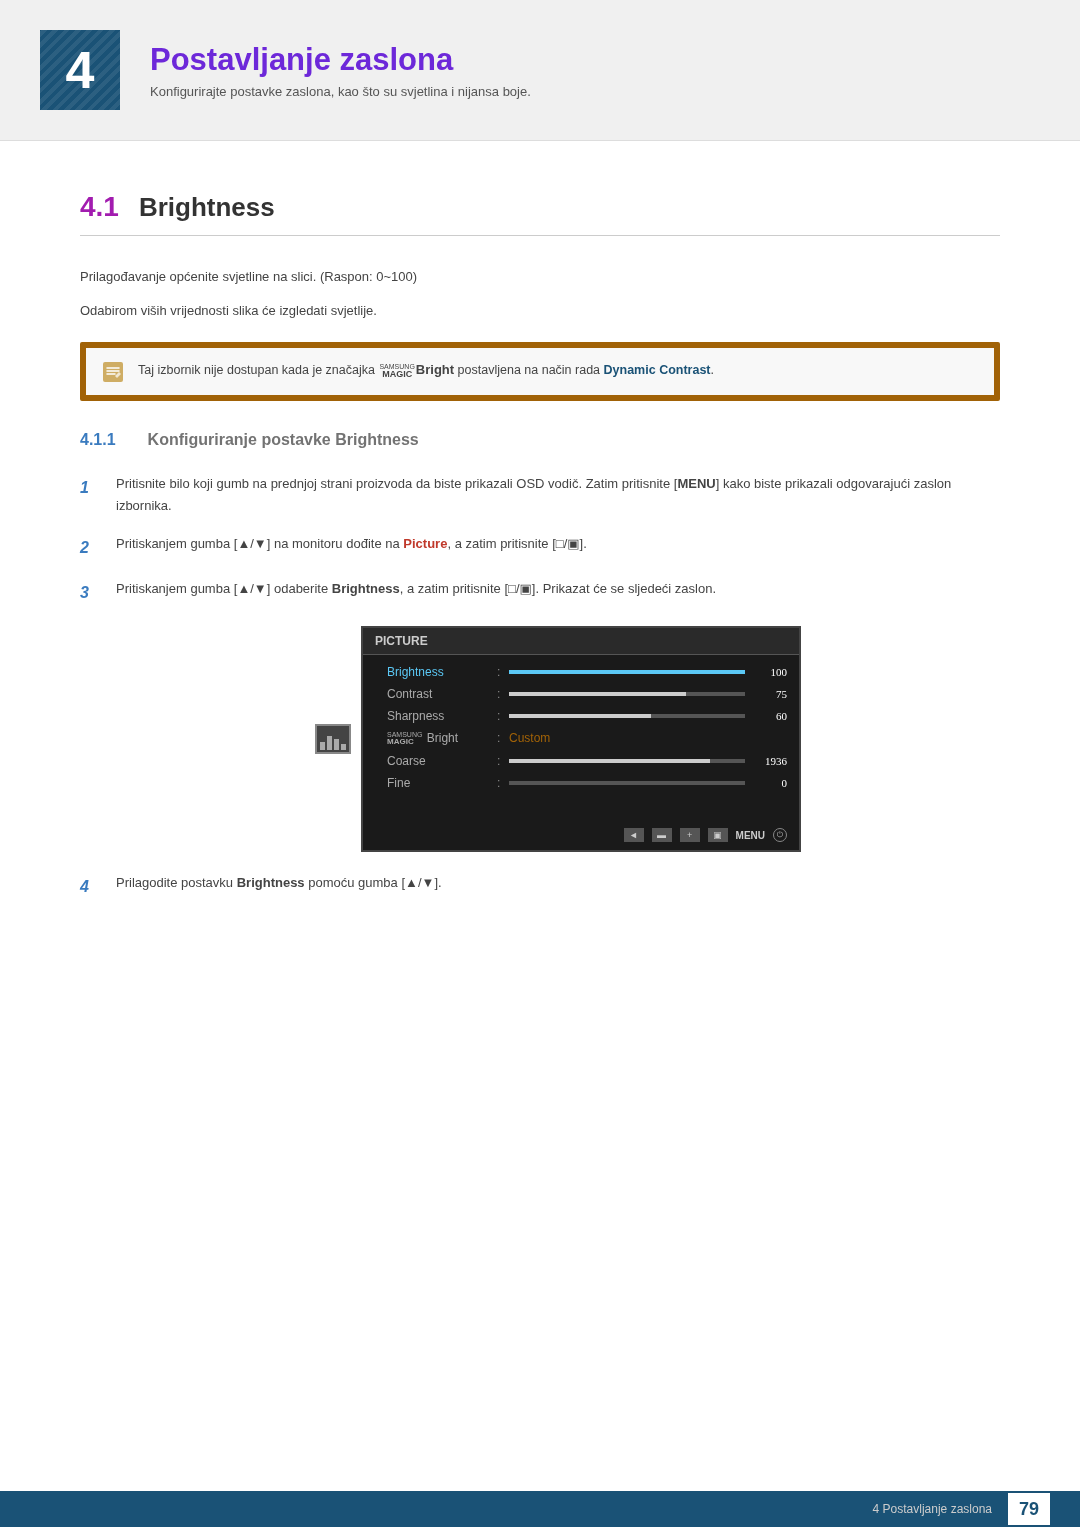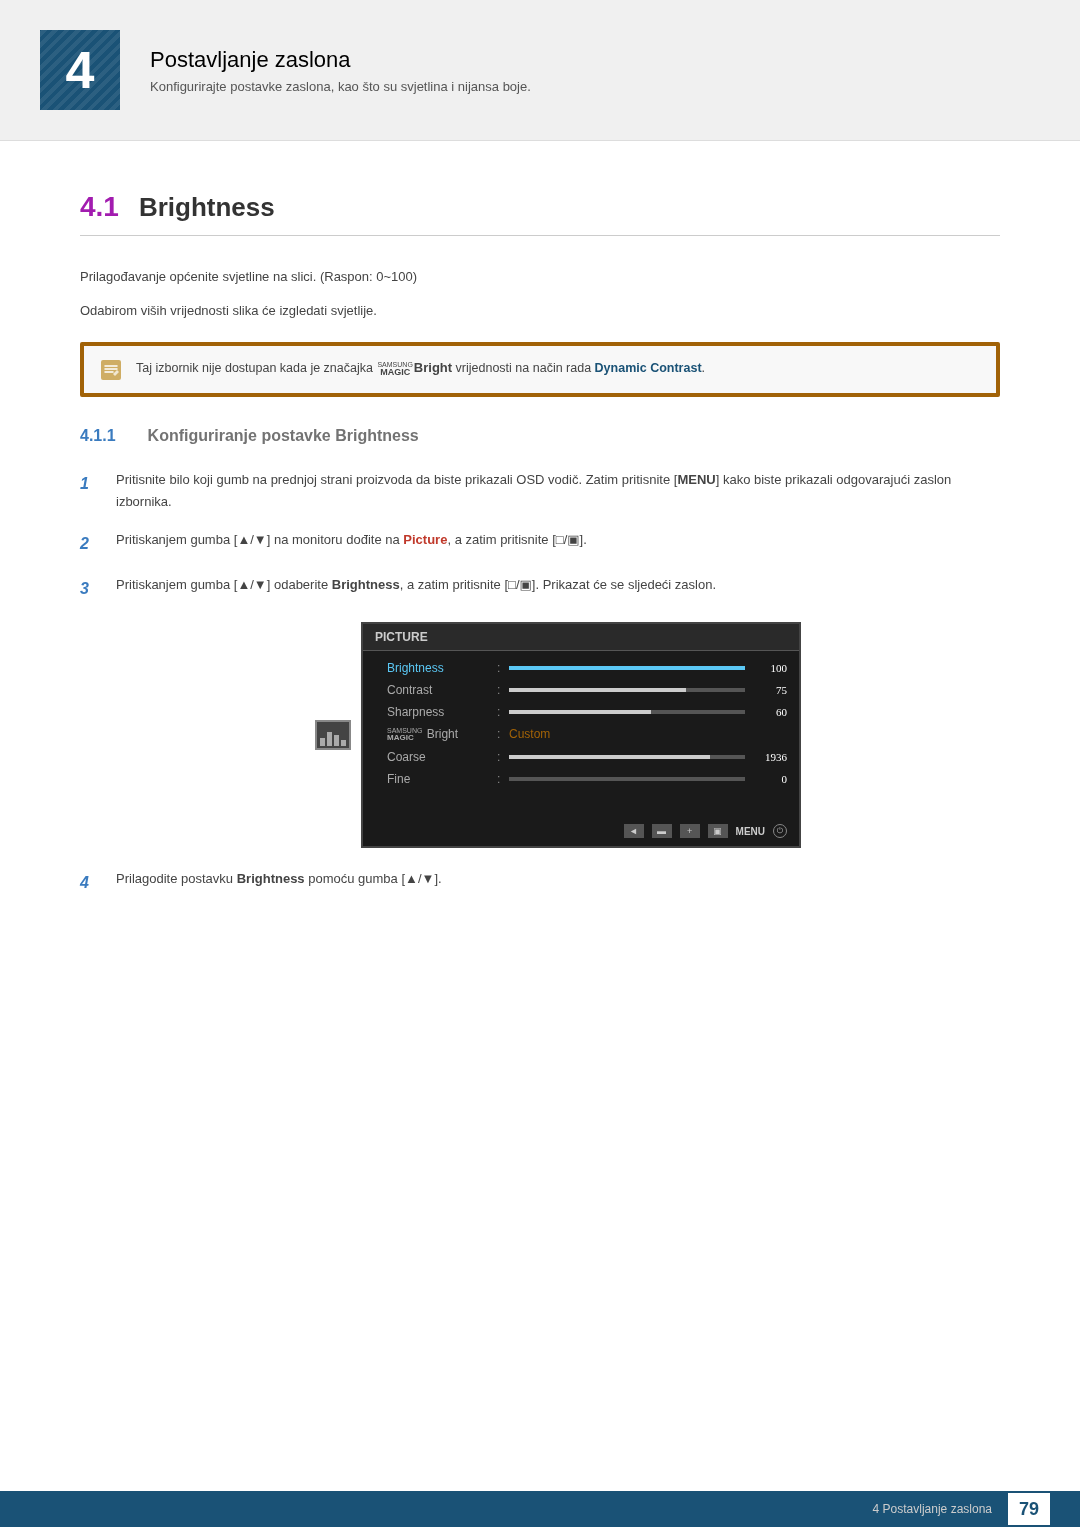--- a/index.html
+++ b/index.html
@@ -28,23 +28,23 @@
       font-size: 52px;
       font-weight: bold;
       width: 80px;
       height: 80px;
       display: flex;
       align-items: center;
       justify-content: center;
       flex-shrink: 0;
     }
     .chapter-title {
-      font-size: 22px;
-      font-weight: normal;
-      color: #000000;
+      font-size: 31px;
+      font-weight: bold;
+      color: #6d28d9;
     }
     .chapter-subtitle {
       font-size: 13px;
       color: #555;
       margin-top: 6px;
     }
 
     
     .main-content {
       padding: 50px 80px 60px 80px;
@@ -77,21 +77,21 @@
       line-height: 1.7;
       margin-bottom: 12px;
     }
 
     
     .note-box {
       display: flex;
       align-items: flex-start;
       gap: 14px;
       background: #f8f8f8;
-      border: 4px solid #a16207;
+      border: 6px solid #a16207;
       padding: 12px 16px;
       margin: 20px 0 30px 0;
       border-radius: 2px;
     }
     .note-icon {
       width: 22px;
       height: 22px;
       flex-shrink: 0;
       margin-top: 1px;
     }
@@ -368,21 +368,21 @@
   <div class="note-box">
     <svg class="note-icon" viewBox="0 0 22 22" fill="none">
       <rect x="1" y="1" width="20" height="20" rx="2" fill="#c8a04a" opacity="0.85"></rect>
       <path d="M5 7 L17 7 M5 10 L17 10 M5 13 L13 13" stroke="white" stroke-width="1.5" stroke-linecap="round"></path>
       <path d="M13 15 L17 11 L19 13 L15 17 Z" fill="white" opacity="0.7"></path>
     </svg>
     <div class="note-text">
       <span>Taj izbornik nije dostupan kada je značajka </span><span class="magic-wrap" style="display:inline-flex;flex-direction:column;vertical-align:middle;margin:0 1px;">
           <span class="samsung-label" style="font-size:7px;line-height:1;">SAMSUNG</span>
           <span class="magic-label" style="font-size:9px;font-weight:bold;line-height:1;">MAGIC</span>
-        </span><span style="font-weight:bold;font-size:13px;">Bright</span><span> vrijednosti na način rada </span><span class="bold-blue">Dynamic Contrast</span><span>.</span>
+        </span><span style="font-weight:bold;font-size:13px;">Bright</span><span> postavljena na način rada </span><span class="bold-blue">Dynamic Contrast</span><span>.</span>
     </div>
   </div>
 
   <div class="subsection-heading">
     <span class="subsection-number">4.1.1</span>
     <span class="subsection-title">Konfiguriranje postavke Brightness</span>
   </div>
 
   <ul class="numbered-list">
 

